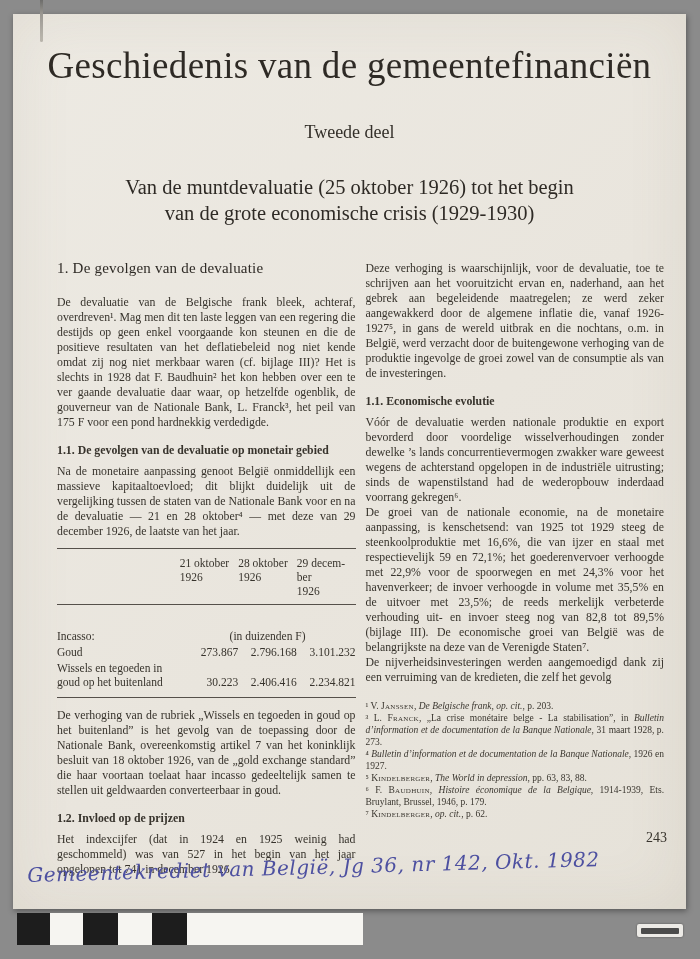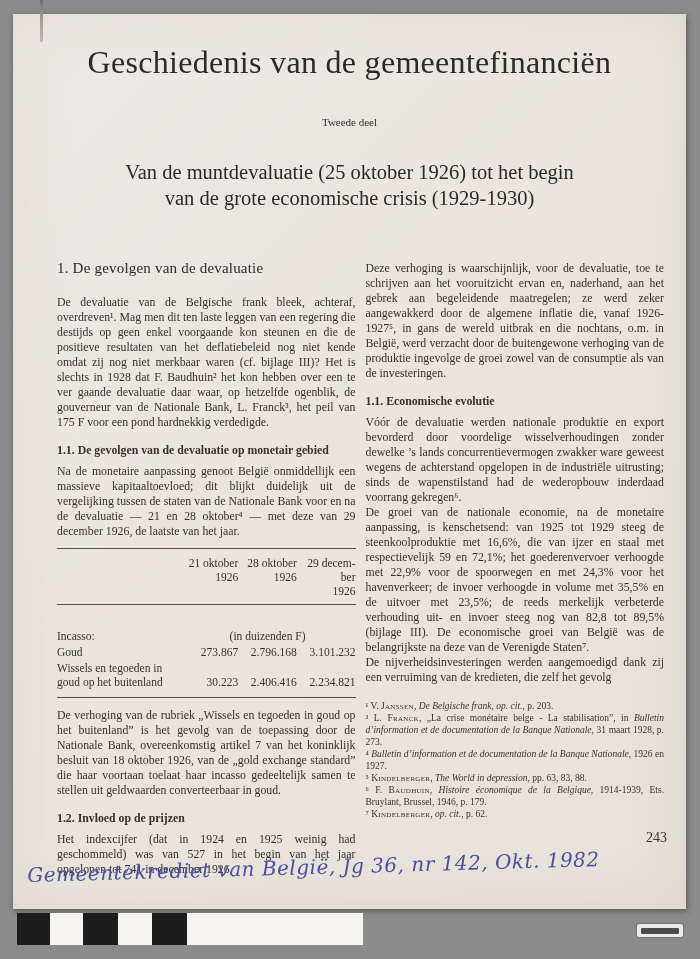--- a/index.html
+++ b/index.html
@@ -14,24 +14,24 @@
     box-shadow:1px 2px 6px rgba(0,0,0,.38), inset 0 0 60px rgba(140,125,100,.12);
     color:#332f29;
   }
   .ribbon{
     position:absolute;left:40px;top:0;width:3px;height:42px;z-index:6;
     background:linear-gradient(#6d6d6b,#9c9993 35%,#b8b4ab 90%);
     border-radius:0 0 2px 2px;
   }
   .title{
     margin:30px 0 0;text-align:center;font-weight:normal;
-    font-size:32px;letter-spacing:.3px;color:#2e2a25;
+    font-size:37px;letter-spacing:.3px;color:#2e2a25;
   }
   .part{
-    margin-top:35px;text-align:center;font-size:11px;
+    margin-top:35px;text-align:center;font-size:18px;
   }
   .subtitle{
     margin:31px 0 0;text-align:center;font-weight:normal;
     font-size:20.5px;line-height:26px;color:#2e2a25;
   }
   .chapter{
     margin:30px 0 0;text-align:center;font-weight:normal;font-size:15.5px;
   }
   .columns{
     position:absolute;left:44px;top:247px;width:607px;
@@ -50,21 +50,21 @@
   }
   .col p{margin:0;}
   .col p + p{margin-top:0;}
   
   .fin-table{
     width:100%;border-collapse:collapse;margin:9px 0 10px;
     font-size:11.5px;line-height:14px;
     border-top:1.3px solid #55504a;border-bottom:1.3px solid #55504a;
   }
   .fin-table th{
-    font-weight:normal;text-align:right;vertical-align:top;
+    font-weight:normal;text-align:left;vertical-align:top;
     padding:7px 0 6px;border-bottom:1.3px solid #55504a;
   }
   .fin-table td{padding:1px 0;vertical-align:bottom;}
   .fin-table .lbl{text-align:left;width:41%;}
   .fin-table .num{text-align:right;width:19.6%;}
   .fin-table .unit{text-align:center;}
   .fin-table .toprow td{padding-top:24px;}
   .fin-table .lastrow td{padding-bottom:8px;}
   
   .footnotes{margin-top:15px;}

